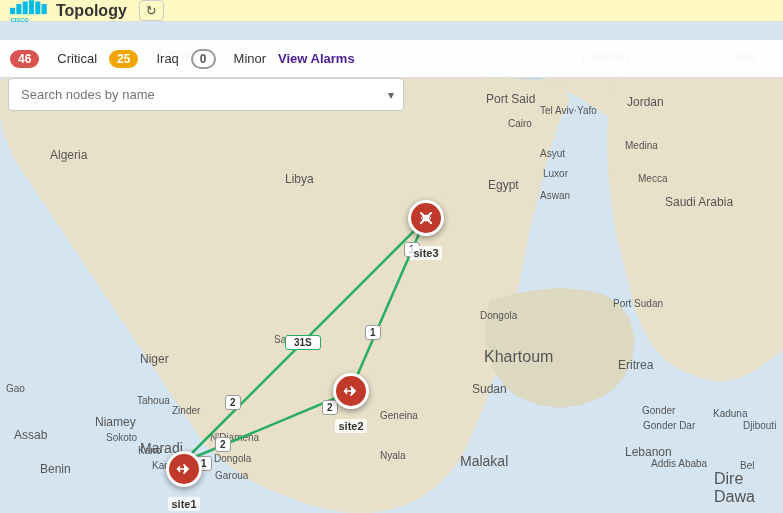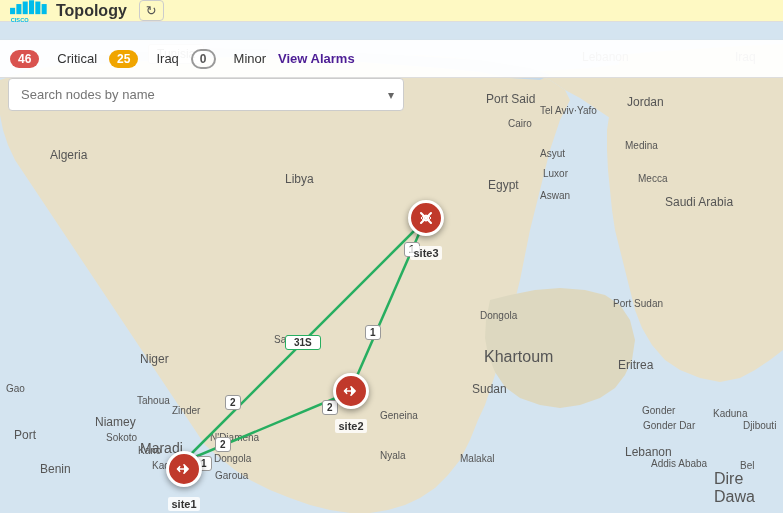--- a/index.html
+++ b/index.html
@@ -265,21 +265,21 @@
 </svg>
 
 <div class="country-label" style="left:50px;top:148px;">Algeria</div>
 <div class="country-label" style="left:285px;top:172px;">Libya</div>
 <div class="country-label" style="left:140px;top:352px;">Niger</div>
 <div class="country-label" style="left:488px;top:178px;">Egypt</div>
 <div class="country-label" style="left:472px;top:382px;">Sudan</div>
 <div class="country-label" style="left:625px;top:445px;">Lebanon</div>
 <div class="country-label" style="left:618px;top:358px;">Eritrea</div>
 <div class="country-label" style="left:40px;top:462px;">Benin</div>
-<div class="country-label" style="left:14px;top:428px;">Port</div>
+<div class="country-label" style="left:14px;top:428px;">Assab</div>
 <div class="country-label" style="left:582px;top:50px;">Lebanon</div>
 <div class="country-label" style="left:627px;top:95px;">Jordan</div>
 <div class="country-label" style="left:665px;top:195px;">Saudi Arabia</div>
 <div class="country-label" style="left:735px;top:50px;">Iraq</div>
 <div class="country-label" style="left:486px;top:92px;">Port Said</div>
 <div class="country-label" style="left:540px;top:105px;font-size:10px;">Tel Aviv·Yafo</div>
 <div class="country-label" style="left:508px;top:118px;font-size:10px;">Cairo</div>
 <div class="country-label" style="left:540px;top:148px;font-size:10px;">Asyut</div>
 <div class="country-label" style="left:543px;top:168px;font-size:10px;">Luxor</div>
 <div class="country-label" style="left:540px;top:190px;font-size:10px;">Aswan</div>
@@ -301,21 +301,21 @@
 <div class="country-label" style="left:215px;top:470px;font-size:10px;">Garoua</div>
 <div class="country-label" style="left:380px;top:410px;font-size:10px;">Geneina</div>
 <div class="country-label" style="left:380px;top:450px;font-size:10px;">Nyala</div>
 <div class="country-label" style="left:642px;top:405px;font-size:10px;">Gonder</div>
 <div class="country-label" style="left:643px;top:420px;font-size:10px;">Gonder Dar</div>
 <div class="country-label" style="left:713px;top:408px;font-size:10px;">Kaduna</div>
 <div class="country-label" style="left:743px;top:420px;font-size:10px;">Djibouti</div>
 <div class="country-label" style="left:651px;top:458px;font-size:10px;">Addis Ababa</div>
 <div class="country-label" style="left:714px;top:470px;font-size:16px;">Dire Dawa</div>
 <div class="country-label" style="left:6px;top:383px;font-size:10px;">Gao</div>
-<div class="country-label" style="left:460px;top:453px;font-size:10px;">Malakal</div>
+<div class="country-label" style="left:460px;top:453px;font-size:14px;">Malakal</div>
 <div class="country-label" style="left:740px;top:460px;font-size:10px;">Bel</div>
 
 <svg id="connections-svg" style="position:absolute;top:0;left:0;width:783px;height:513px;z-index:65;pointer-events:none;">
 
   <line x1="183" y1="462" x2="425" y2="220" stroke="#27ae60" stroke-width="2.5"></line>
 
   <line x1="183" y1="462" x2="350" y2="392" stroke="#27ae60" stroke-width="2.5"></line>
 
   <line x1="350" y1="392" x2="425" y2="220" stroke="#27ae60" stroke-width="2.5"></line>
 

